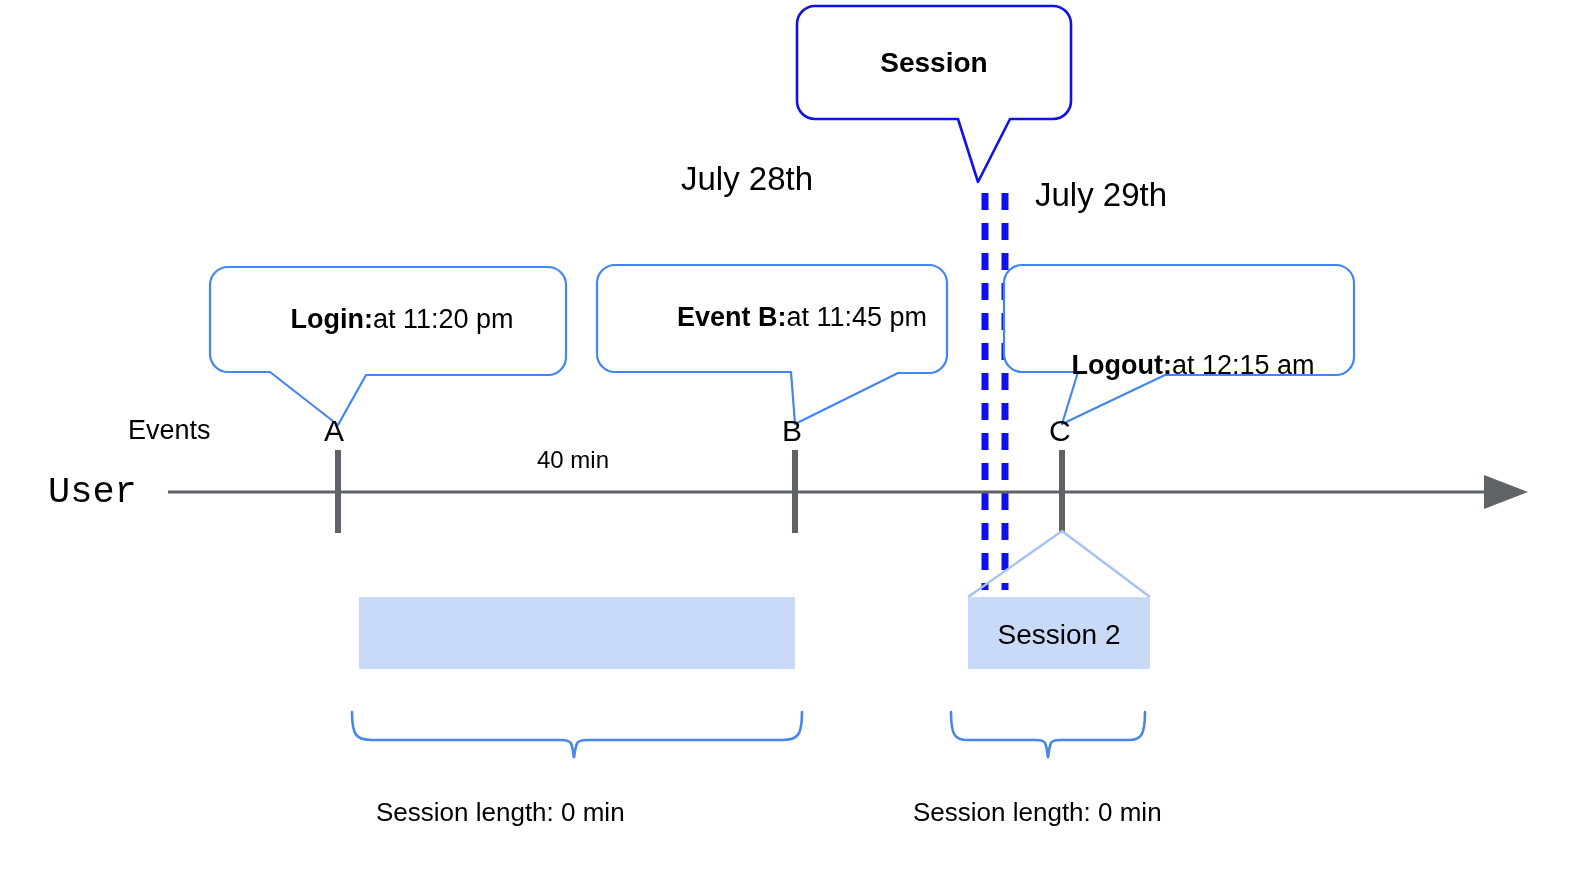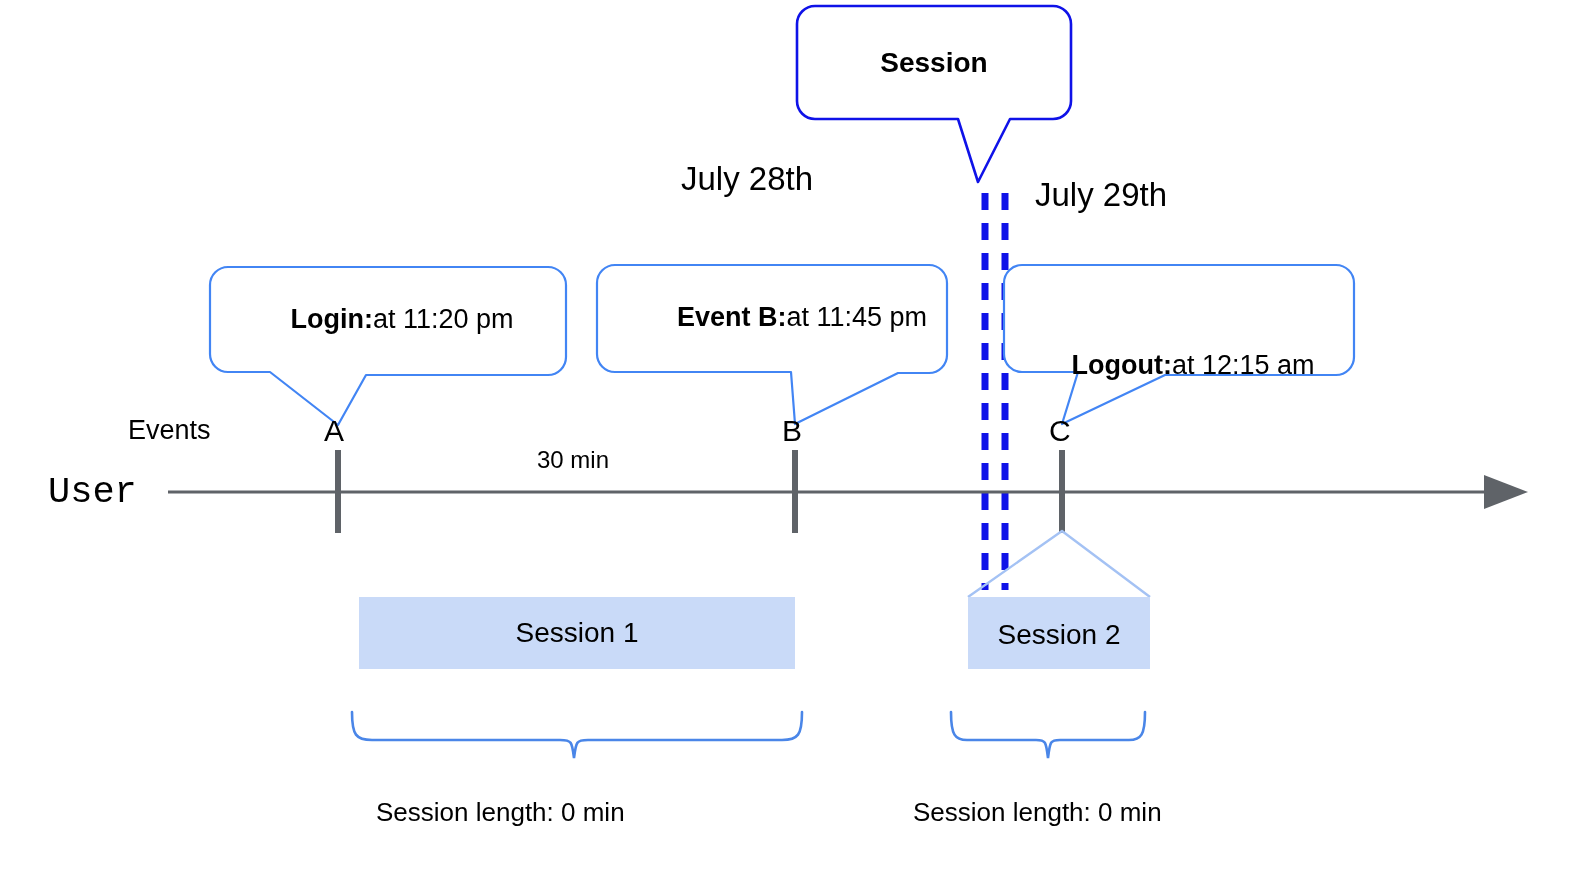--- a/index.html
+++ b/index.html
@@ -122,21 +122,20 @@
                L 1036,740
                C 1046,740 1046,742 1048,758
                C 1050,742 1050,740 1060,740
                L 1129,740
                C 1141,740 1145,735 1145,712" fill="none" stroke="#4a86e8" stroke-width="2.6" stroke-linecap="round"></path>
     </g>
 
   </svg>
 
   <div class="sbar" style="left:359px;top:597px;width:436px;height:72px;background:#c9daf8;"></div>
-  <div class="session-text" style="left:359px;top:597px;width:436px;height:72px;display:flex;align-items:center;justify-content:center;">Session 1</div>
 
   <div class="sbar" style="left:968px;top:597px;width:182px;height:72px;background:#c9daf8;"></div>
   <div class="session-text" style="left:968px;top:597px;width:182px;height:75px;display:flex;align-items:center;justify-content:center;">Session 2</div>
 
   <div class="midnight-text" style="left:797px;top:6px;width:274px;height:113px;display:flex;align-items:center;justify-content:center;">Session</div>
 
   <div class="date-label" style="left:681px;top:160px;">July 28th</div>
   <div class="date-label" style="left:1035px;top:176px;">July 29th</div>
 
   <div class="callout-text" style="left:210px;top:267px;width:356px;height:105px;display:flex;align-items:center;justify-content:center;">
@@ -154,18 +153,18 @@
       <span> at 12:15 am</span>
   </div>
 
   <div class="row-label-events" style="left:128px;top:415px;">Events</div>
   <div class="row-label-user" style="left:48px;top:471px;">User</div>
 
   <div class="evt-letter" style="left:324px;top:414px;">A</div>
   <div class="evt-letter" style="left:782px;top:414px;">B</div>
   <div class="evt-letter" style="left:1049px;top:414px;">C</div>
 
-  <div class="dur-label" style="left:537px;top:446px;">30 min</div>
+  <div class="dur-label" style="left:537px;top:446px;">40 min</div>
 
   <div class="len-label" style="left:356px;top:797px;">Session length: 0 min</div>
   <div class="len-label" style="left:893px;top:797px;">Session length: 0 min</div>
 
 </div>
 
 </body></html>

